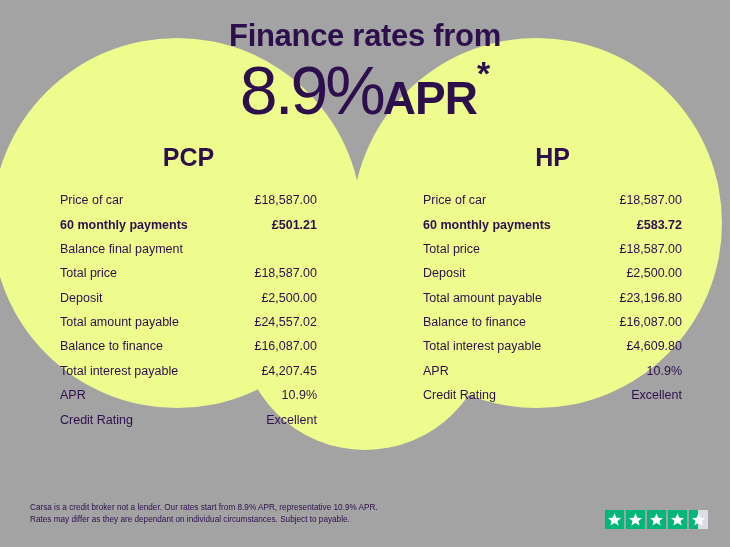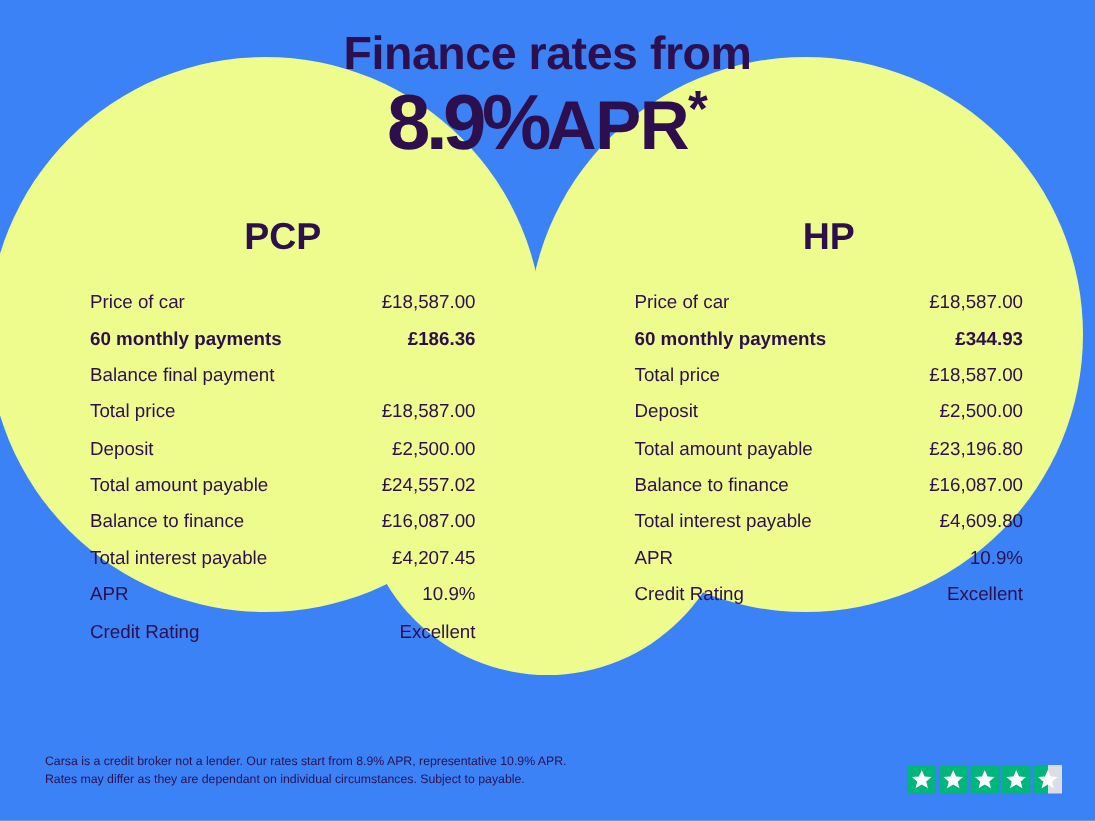--- a/index.html
+++ b/index.html
@@ -10,21 +10,21 @@
     width: 730px;
     height: 547px;
     font-family: "Liberation Sans", sans-serif;
     background: #e8f96a;
     overflow: hidden;
   }
   .page {
     position: relative;
     width: 730px;
     height: 547px;
-    background: #3b82f6;
+    background: #a3a3a3;
     overflow: hidden;
   }
   
   .blob {
     position: absolute;
     border-radius: 50%;
     background: #eefc8e;
   }
   .blob-left {
     width: 370px;
@@ -56,39 +56,39 @@
     letter-spacing: -0.3px;
     padding-top: 18px;
   }
   .rate-line {
     text-align: center;
     color: #2d0f4e;
     margin-top: 2px;
     white-space: nowrap;
   }
   .rate-big {
-    font-size: 52px;
-    font-weight: bold;
+    font-size: 68px;
+    font-weight: normal;
     letter-spacing: -3px;
     line-height: 1;
   }
   .rate-apr {
     font-size: 46px;
     font-weight: bold;
     letter-spacing: -1px;
   }
   .rate-star {
     font-size: 34px;
     font-weight: bold;
     vertical-align: top;
     line-height: 1;
   }
   .columns {
     display: flex;
-    margin-top: 34px;
+    margin-top: 18px;
   }
   .col {
     width: 50%;
     box-sizing: border-box;
   }
   .col-left { padding: 0 48px 0 60px; }
   .col-right { padding: 0 48px 0 58px; }
   .col-title {
     text-align: center;
     color: #2d0f4e;
@@ -179,21 +179,21 @@
 
     <div class="columns">
       <div class="col col-left">
         <div class="col-title">PCP</div>
         <div class="row">
           <span class="label">Price of car</span>
           <span class="value">£18,587.00</span>
         </div>
         <div class="row bold">
           <span class="label">60 monthly payments</span>
-          <span class="value">£186.36</span>
+          <span class="value">£501.21</span>
         </div>
         <div class="row">
           <span class="label">Balance final payment</span>
           <span class="value"></span>
         </div>
         <div class="row">
           <span class="label">Total price</span>
           <span class="value">£18,587.00</span>
         </div>
         <div class="row">
@@ -223,21 +223,21 @@
       </div>
 
       <div class="col col-right">
         <div class="col-title">HP</div>
         <div class="row">
           <span class="label">Price of car</span>
           <span class="value">£18,587.00</span>
         </div>
         <div class="row bold">
           <span class="label">60 monthly payments</span>
-          <span class="value">£344.93</span>
+          <span class="value">£583.72</span>
         </div>
         <div class="row">
           <span class="label">Total price</span>
           <span class="value">£18,587.00</span>
         </div>
         <div class="row">
           <span class="label">Deposit</span>
           <span class="value">£2,500.00</span>
         </div>
         <div class="row">

